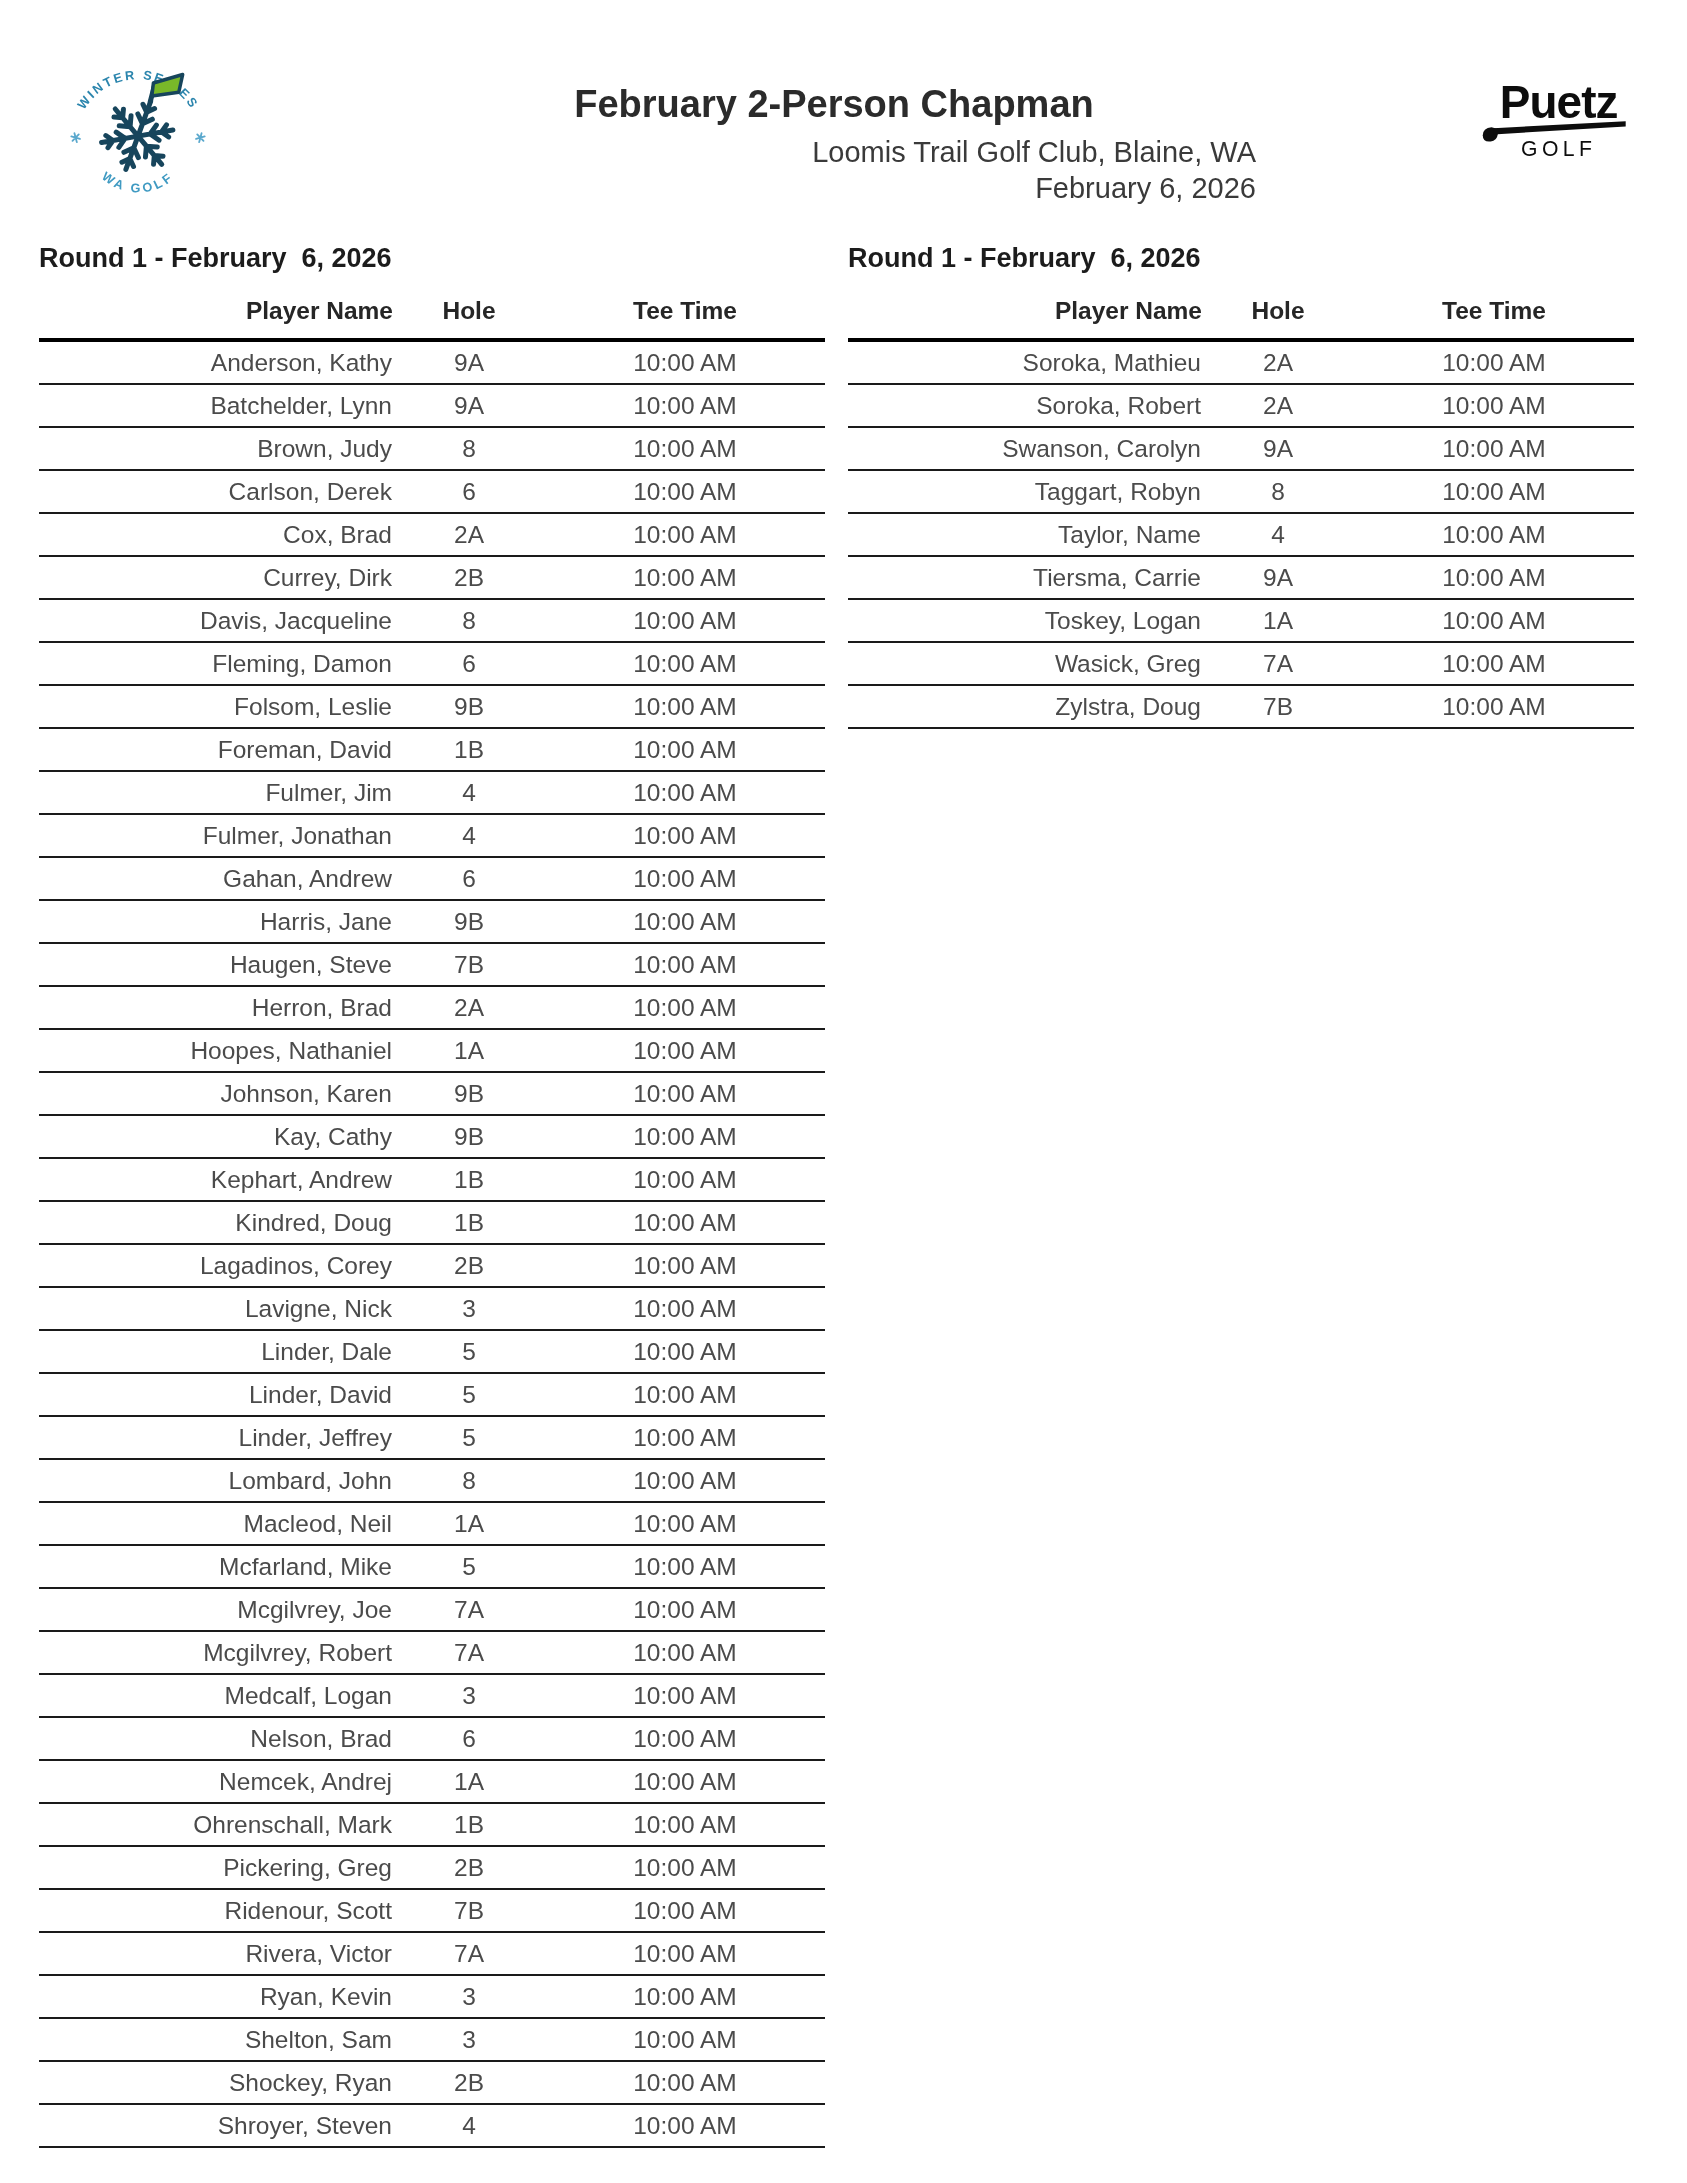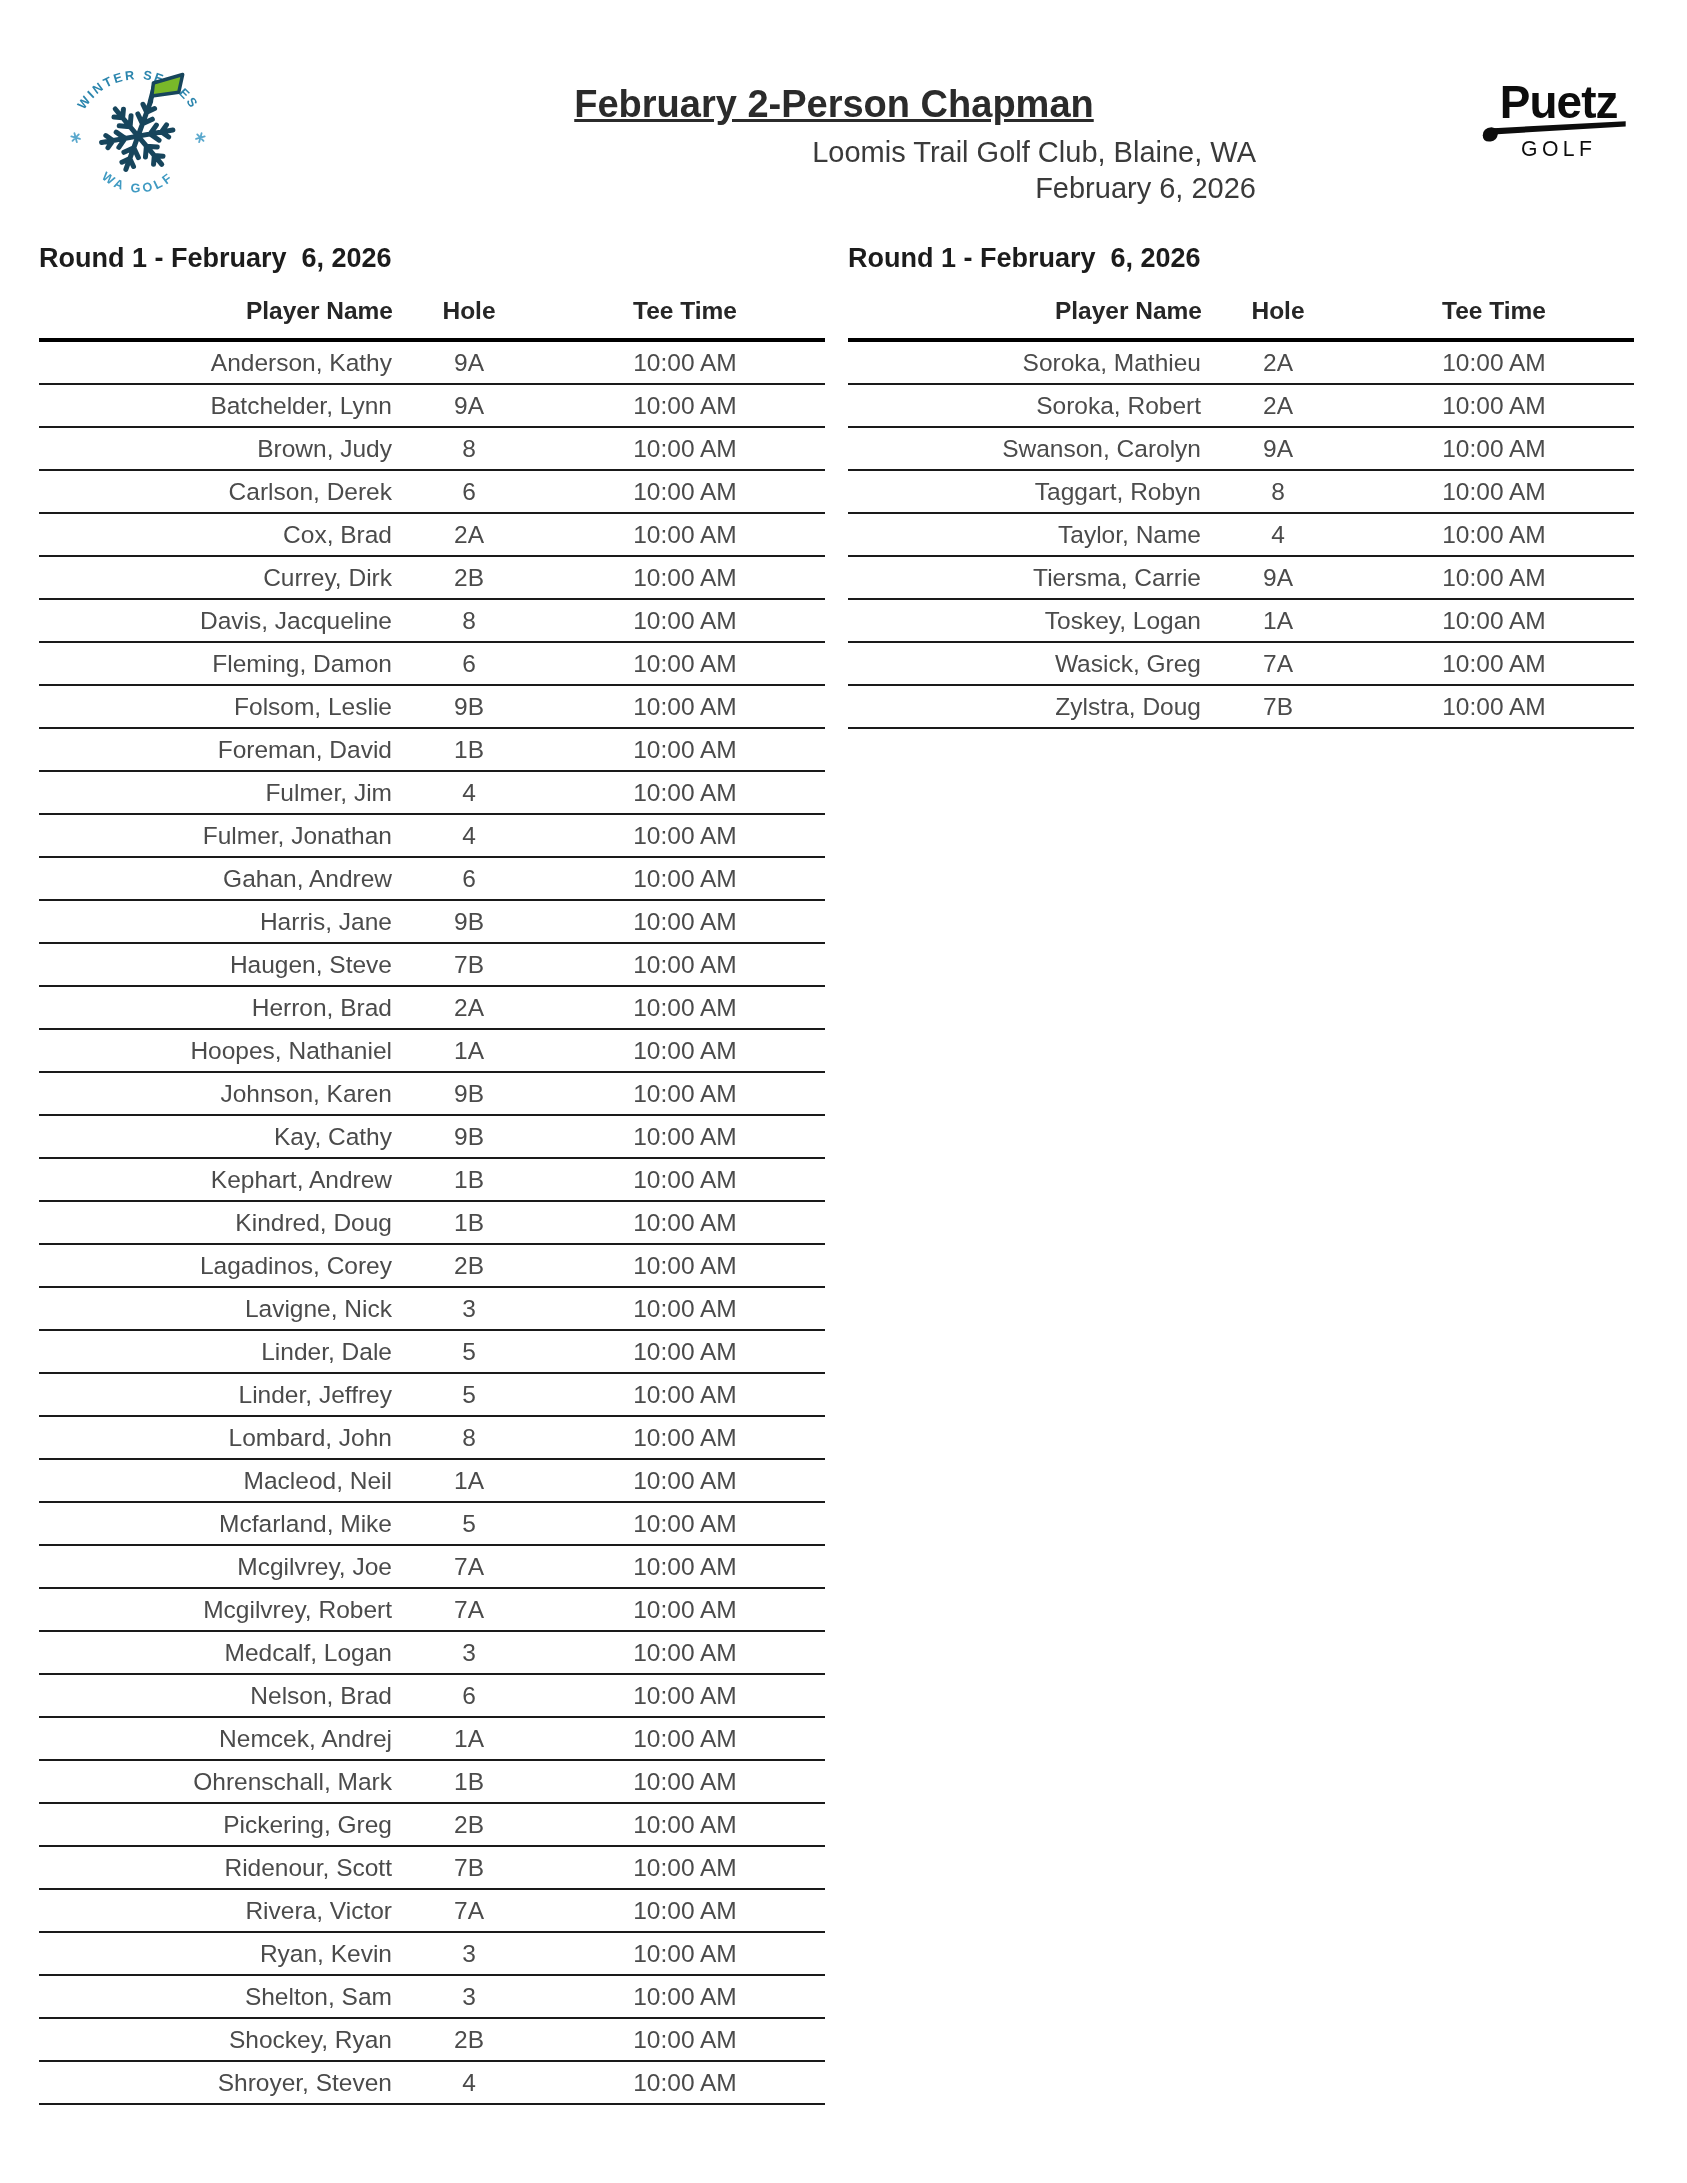--- a/index.html
+++ b/index.html
@@ -6,21 +6,21 @@
   .page{
     position:relative;
     width:1687px;height:2183px;
     background:#ffffff;
     font-family:"Liberation Sans", sans-serif;
     overflow:hidden;
   }
   
   .ws-logo{position:absolute;left:61px;top:47px;width:154px;height:159px;}
   .titles{position:absolute;left:412px;top:84px;width:844px;text-align:center;color:#2a2a2a;}
-  .titles h1{margin:0 0 8.4px 0;font-size:38px;line-height:1.1;font-weight:bold;color:#2b2b2b;text-decoration:underline;}
+  .titles h1{margin:0 0 8.4px 0;font-size:38px;line-height:1.1;font-weight:bold;color:#2b2b2b;}
   .titles .sub{font-size:29px;line-height:36px;color:#3a3a3a;text-align:right;}
   .puetz-logo{position:absolute;left:1481px;top:73px;width:150px;height:91px;}
   
   .roster{position:absolute;top:243px;width:786px;}
   .roster.left{left:39px;}
   .roster.right{left:848px;}
   .roster h2{
     margin:0;font-size:27px;font-weight:bold;color:#1c1c1c;
     line-height:30px;white-space:pre;
   }
@@ -231,20 +231,25 @@
           <td class="a-left">Lavigne, Nick</td>
           <td class="a-center">3</td>
           <td class="a-center">10:00 AM</td>
         </tr>
           <tr>
           <td class="a-left">Linder, Dale</td>
           <td class="a-center">5</td>
           <td class="a-center">10:00 AM</td>
         </tr>
           <tr>
+          <td class="a-left">Linder, David</td>
+          <td class="a-center">5</td>
+          <td class="a-center">10:00 AM</td>
+        </tr>
+          <tr>
           <td class="a-left">Linder, Jeffrey</td>
           <td class="a-center">5</td>
           <td class="a-center">10:00 AM</td>
         </tr>
           <tr>
           <td class="a-left">Lombard, John</td>
           <td class="a-center">8</td>
           <td class="a-center">10:00 AM</td>
         </tr>
           <tr>

